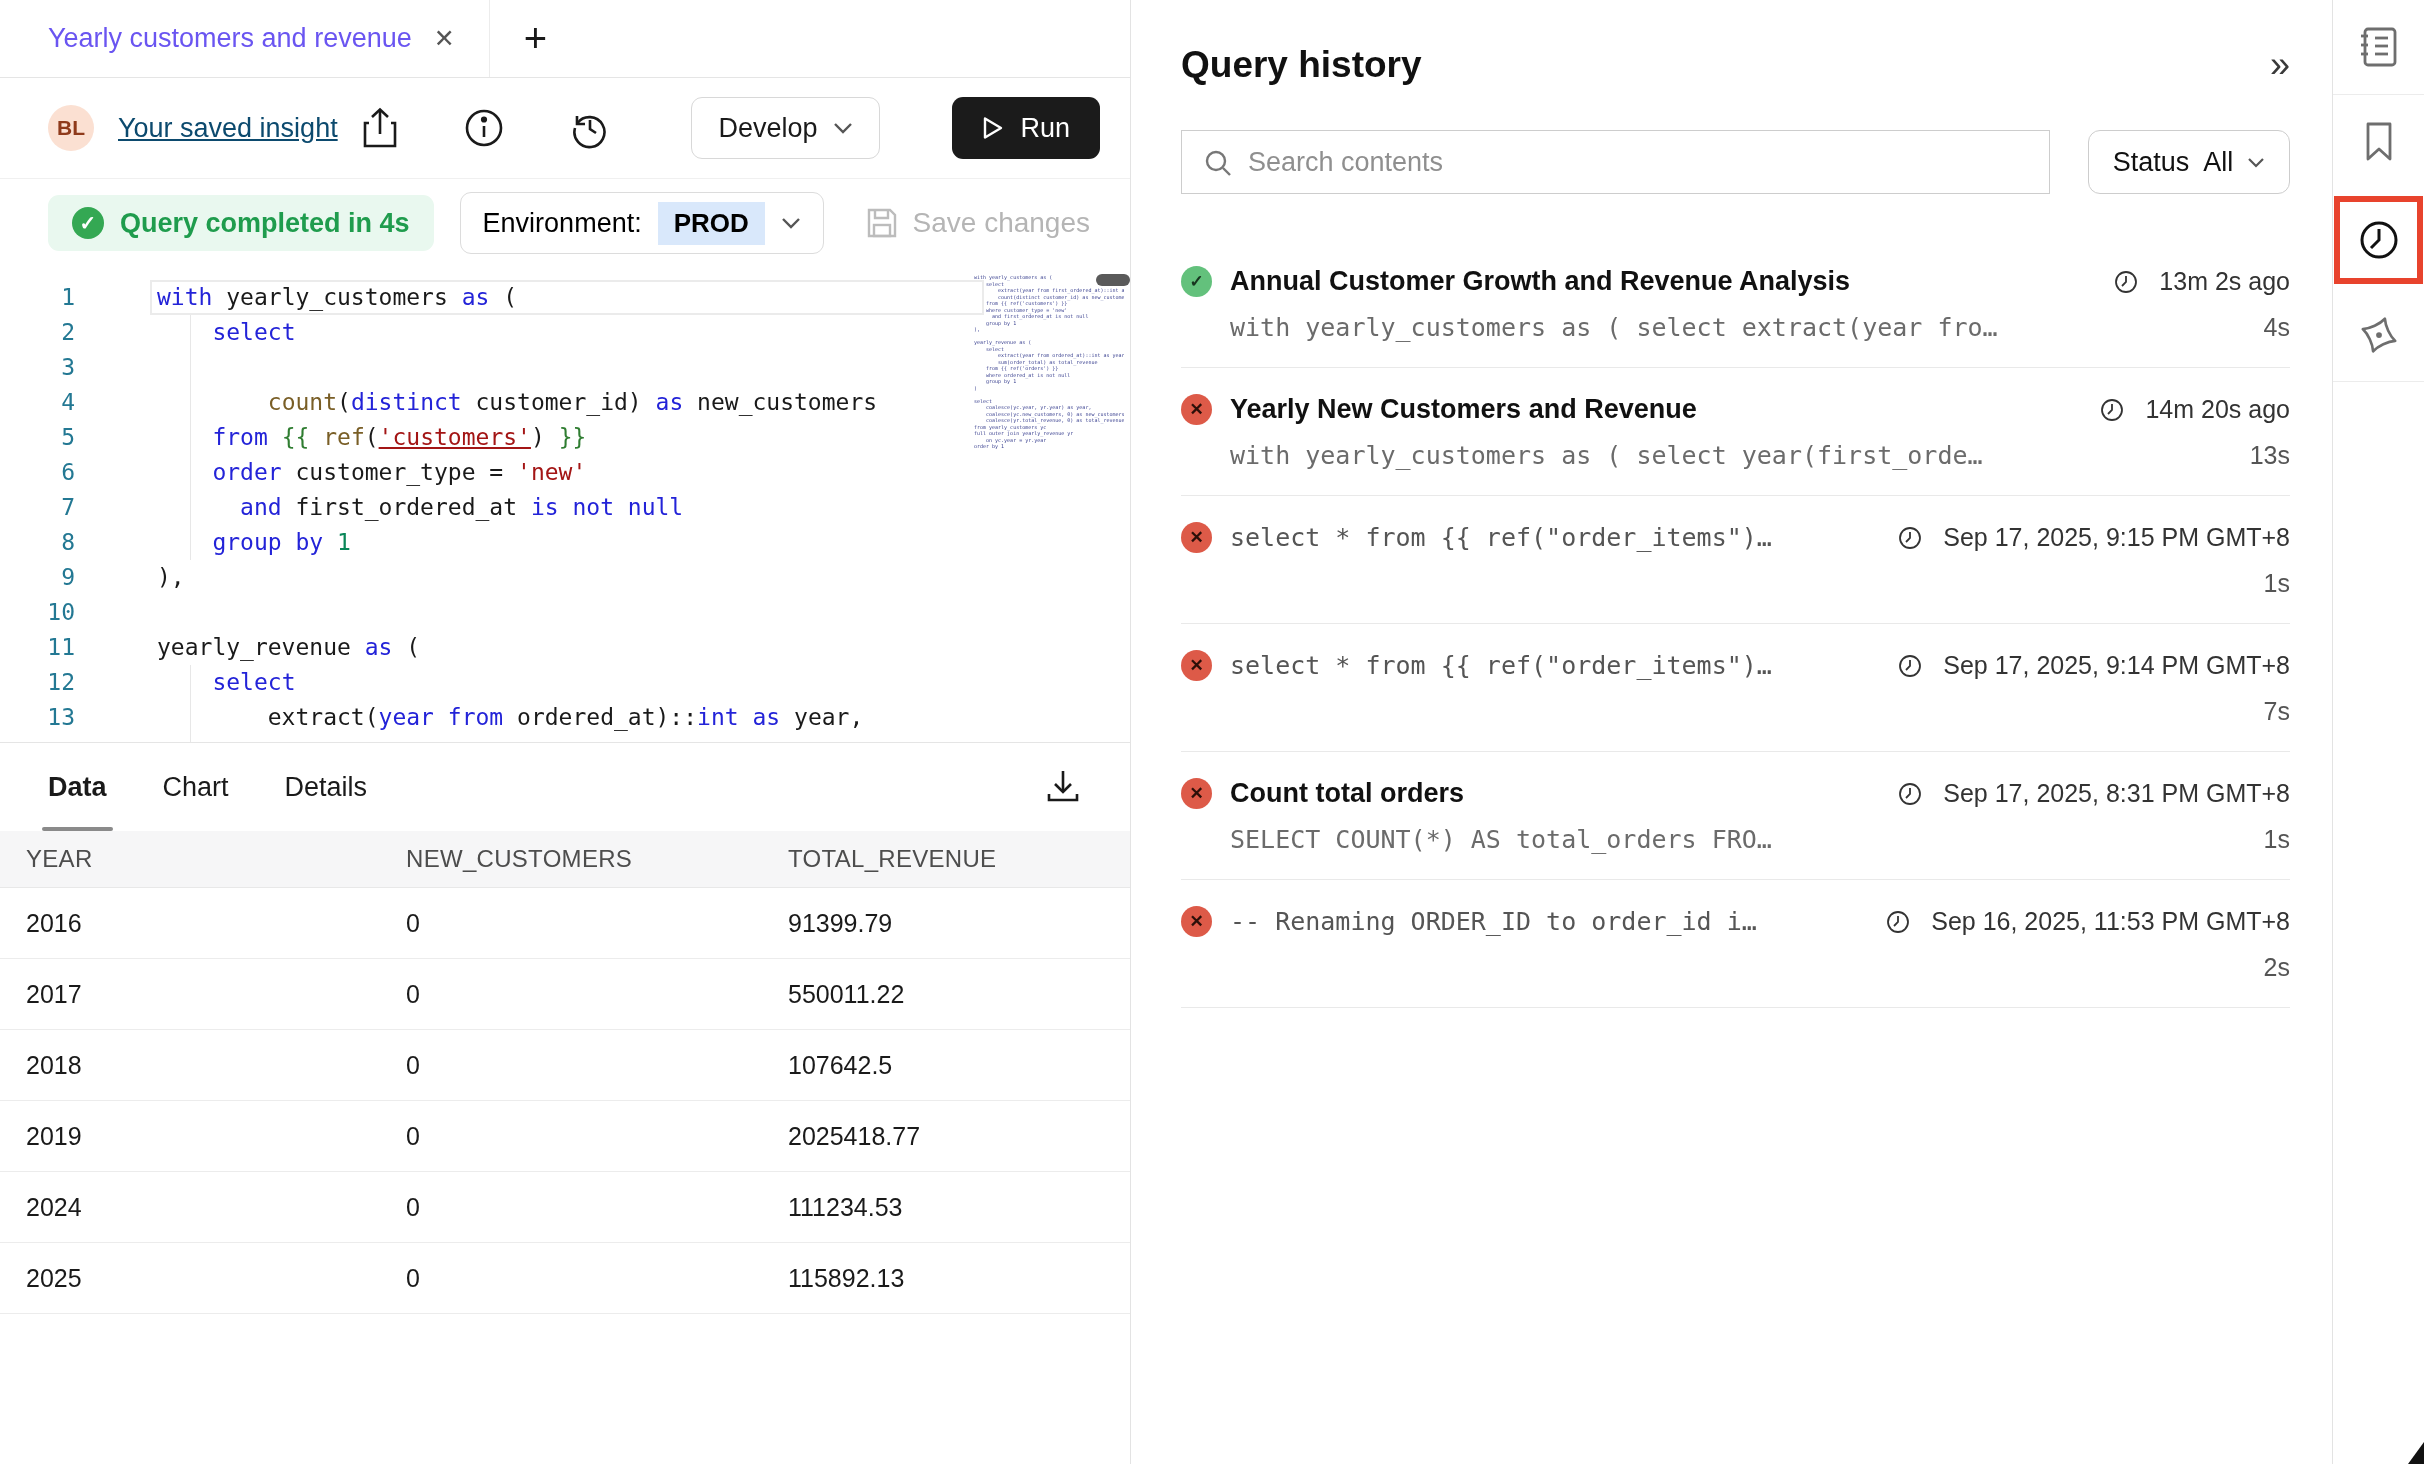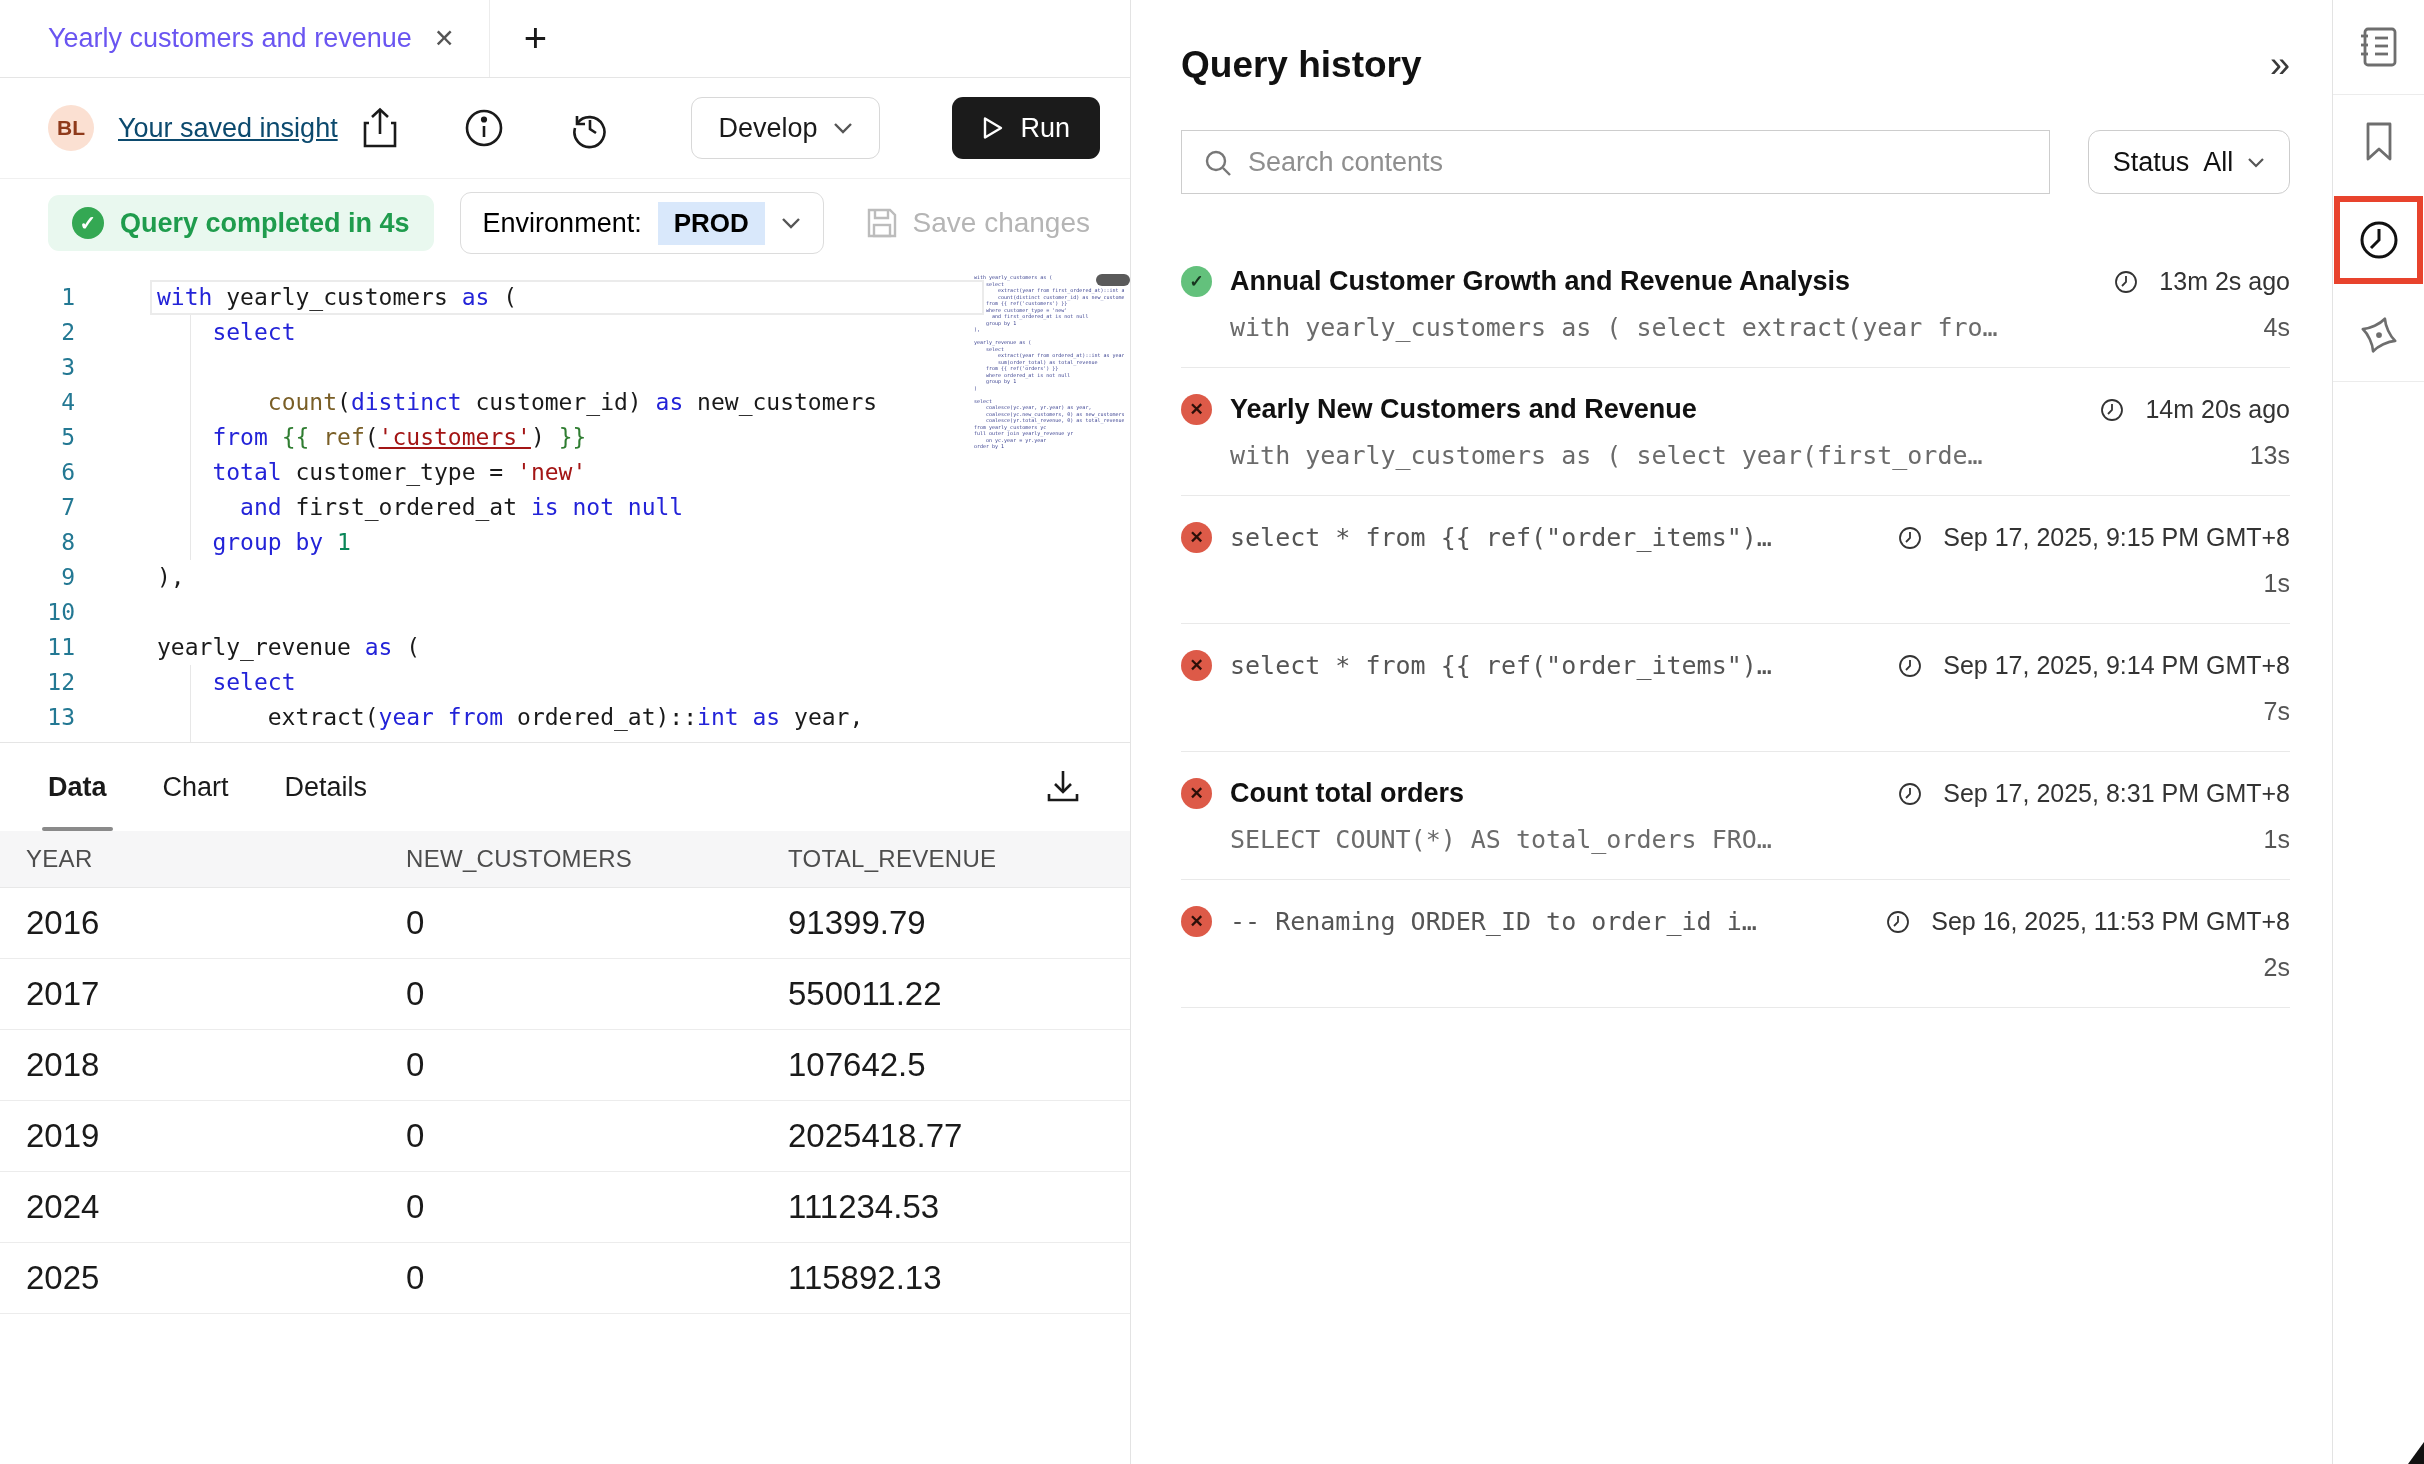--- a/index.html
+++ b/index.html
@@ -49,21 +49,21 @@
 
   .results { position:absolute; left:0; top:742px; width:100%; bottom:0; border-top:1px solid #e5e5e5; }
   .result-tabs { height:88px; display:flex; align-items:center; gap:56px; padding:0 48px; }
   .rtab { position:relative; font-size:27px; color:#1a1a1a; height:100%; display:flex; align-items:center; cursor:pointer; }
   .rtab.active { font-weight:700; }
   .rtab.active::after { content:""; position:absolute; left:-6px; right:-6px; bottom:0; height:4px; background:#8a8a8a; border-radius:2px; }
   .download-btn { margin-left:auto; background:none; border:none; cursor:pointer; }
 
   .tbl-header, .tbl-row { display:grid; grid-template-columns:380px 382px 1fr; padding:0 26px; align-items:center; }
   .tbl-header { height:57px; background:#F6F6F7; border-bottom:1px solid #e8e8e8; color:#4d4d4d; font-size:24px; letter-spacing:0.3px; }
-  .tbl-row { height:71px; border-bottom:1px solid #ececec; font-size:33px; color:#1a1a1a; }
+  .tbl-row { height:71px; border-bottom:1px solid #ececec; font-size:25px; color:#1a1a1a; }
 
   
   .history-panel { position:absolute; left:1131px; top:0; width:1201px; height:100%; background:#fff; padding:44px 42px 0 50px; }
   .hist-title-row { display:flex; align-items:center; }
   .hist-title { font-size:37px; font-weight:700; color:#111; }
   .collapse-btn { margin-left:auto; background:none; border:none; font-size:36px; color:#3a3a3a; cursor:pointer; line-height:1; }
   .hist-controls { display:flex; gap:38px; margin-top:44px; }
   .search-wrap { position:relative; flex:1; }
   .search-wrap input { width:100%; height:64px; border:1.5px solid #cdcdcd; border-radius:0; padding:0 20px 0 66px; font-size:27px; color:#1a1a1a; outline:none; font-family:"Liberation Sans", sans-serif; }
   .search-wrap input::placeholder { color:#8f8f8f; }
@@ -186,21 +186,21 @@
           <div class="code-line">
             <span class="ln">4</span>
             <span class="ct"><span class="tok-pl">        </span><span class="tok-fn">count</span><span class="tok-pl">(</span><span class="tok-kw">distinct</span><span class="tok-pl"> customer_id) </span><span class="tok-kw">as</span><span class="tok-pl"> new_customers</span></span>
           </div>
           <div class="code-line">
             <span class="ln">5</span>
             <span class="ct"><span class="tok-pl">    </span><span class="tok-kw">from</span><span class="tok-pl"> </span><span class="tok-brc">{{</span><span class="tok-pl"> </span><span class="tok-fn">ref</span><span class="tok-pl">(</span><span class="tok-lnk">'customers'</span><span class="tok-pl">) </span><span class="tok-brc">}}</span></span>
           </div>
           <div class="code-line">
             <span class="ln">6</span>
-            <span class="ct"><span class="tok-pl">    </span><span class="tok-kw">total</span><span class="tok-pl"> customer_type = </span><span class="tok-str">'new'</span></span>
+            <span class="ct"><span class="tok-pl">    </span><span class="tok-kw">order</span><span class="tok-pl"> customer_type = </span><span class="tok-str">'new'</span></span>
           </div>
           <div class="code-line">
             <span class="ln">7</span>
             <span class="ct"><span class="tok-pl">      </span><span class="tok-kw">and</span><span class="tok-pl"> first_ordered_at </span><span class="tok-kw">is not null</span></span>
           </div>
           <div class="code-line">
             <span class="ln">8</span>
             <span class="ct"><span class="tok-pl">    </span><span class="tok-kw">group by</span><span class="tok-pl"> </span><span class="tok-num">1</span></span>
           </div>
           <div class="code-line">

